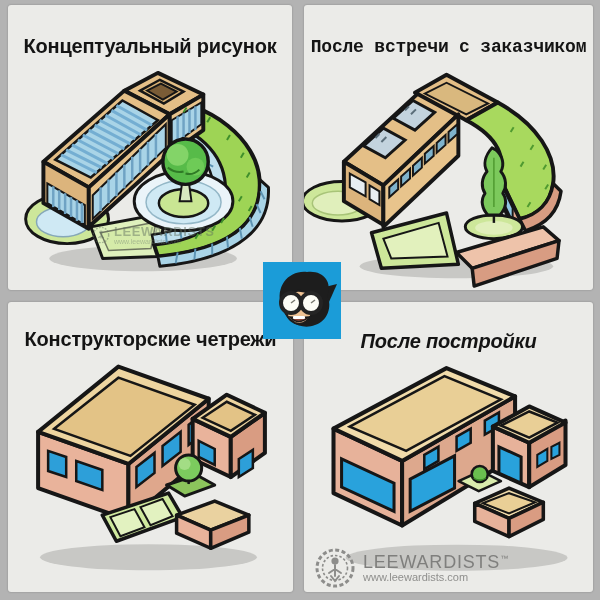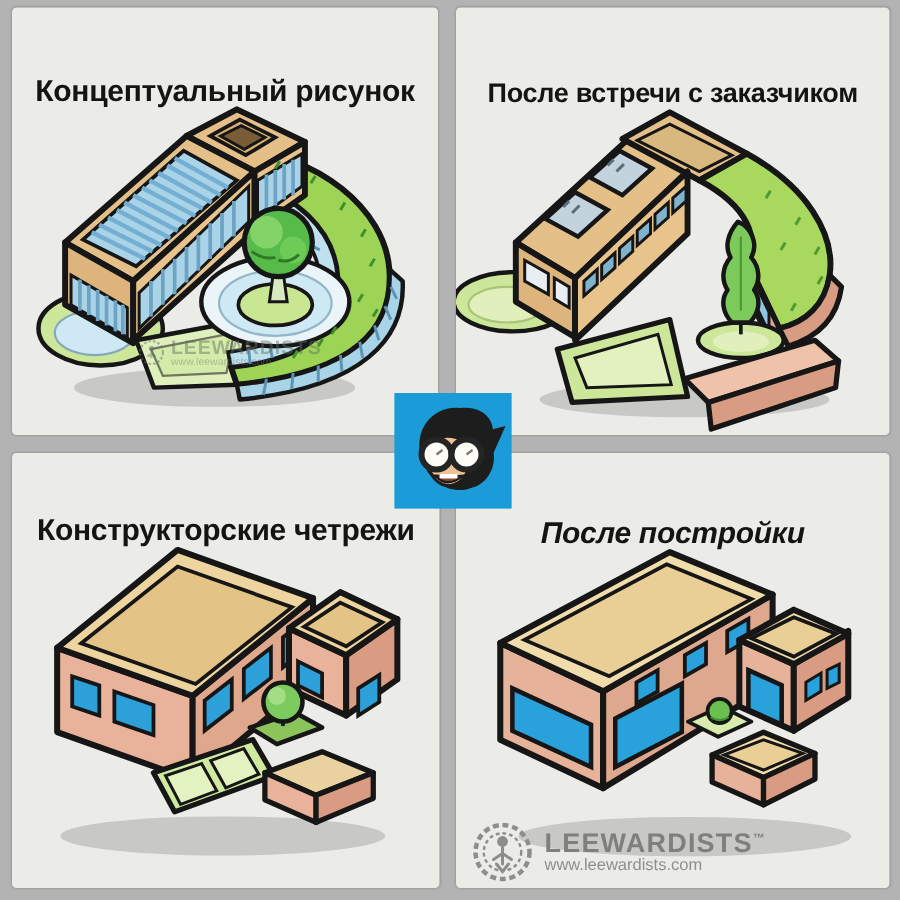--- a/index.html
+++ b/index.html
@@ -6,45 +6,45 @@
   body{
     width:600px;height:600px;position:relative;overflow:hidden;
     background:#b3b3b3;
     font-family:"Liberation Sans", sans-serif;
   }
   .panel{
     position:absolute;background:#ebebe8;border-radius:3px;
     box-shadow:0 0 2px rgba(0,0,0,.28);
   }
   #panel-concept{left:8px;top:5px;width:284px;height:285px;}
-  #panel-client {left:304px;top:5px;width:289px;height:285px;}
+  #panel-client {left:304px;top:5px;width:289px;height:285px;font-family:Liberation Mono, monospace;}
   #panel-draw   {left:8px;top:302px;width:285px;height:290px;}
   #panel-built  {left:304px;top:302px;width:289px;height:290px;}
   .panel-title{
-    position:absolute;top:30px;left:0;right:0;margin:15px;
+    position:absolute;top:30px;left:0;right:0;margin:0;
     text-align:center;font-weight:bold;font-size:20px;color:#141414;
     letter-spacing:-0.2px;
   }
   #panel-client .panel-title{font-size:18px;top:32px;}
   #panel-draw .panel-title{top:26px;}
   #panel-built .panel-title{top:28px;font-style:italic;}
   .illu{position:absolute;left:0;width:100%;display:block;}
   #panel-concept .illu,#panel-client .illu{top:58px;height:227px;}
   #panel-draw .illu,#panel-built .illu{top:54px;height:232px;}
   .avatar{
     position:absolute;left:263px;top:262px;width:78px;height:77px;
     background:#1b9cd8;z-index:5;
   }
   .avatar svg{display:block;width:100%;height:100%;}
   .footer-brand{
     position:absolute;left:314px;top:546px;height:44px;z-index:4;
     display:flex;align-items:center;gap:7px;
   }
   .footer-texts{display:flex;flex-direction:column;line-height:1.05;}
-  .footer-name{font-weight:bold;font-size:18px;color:#7f7f7d;letter-spacing:.8px;}
+  .footer-name{font-weight:normal;font-size:18px;color:#7f7f7d;letter-spacing:.8px;}
   .footer-name sup{font-size:8px;}
   .footer-url{font-size:11px;color:#8f8f8d;}
   .watermark{
     position:absolute;left:84px;top:220px;z-index:3;opacity:.45;
     display:flex;align-items:center;gap:4px;pointer-events:none;
   }
   .wm-texts{display:flex;flex-direction:column;line-height:1;}
   .wm-name{font-weight:bold;font-size:13px;color:#5f6f5f;letter-spacing:.6px;}
   .wm-url{font-size:7px;color:#6f7f6f;}
 </style>

